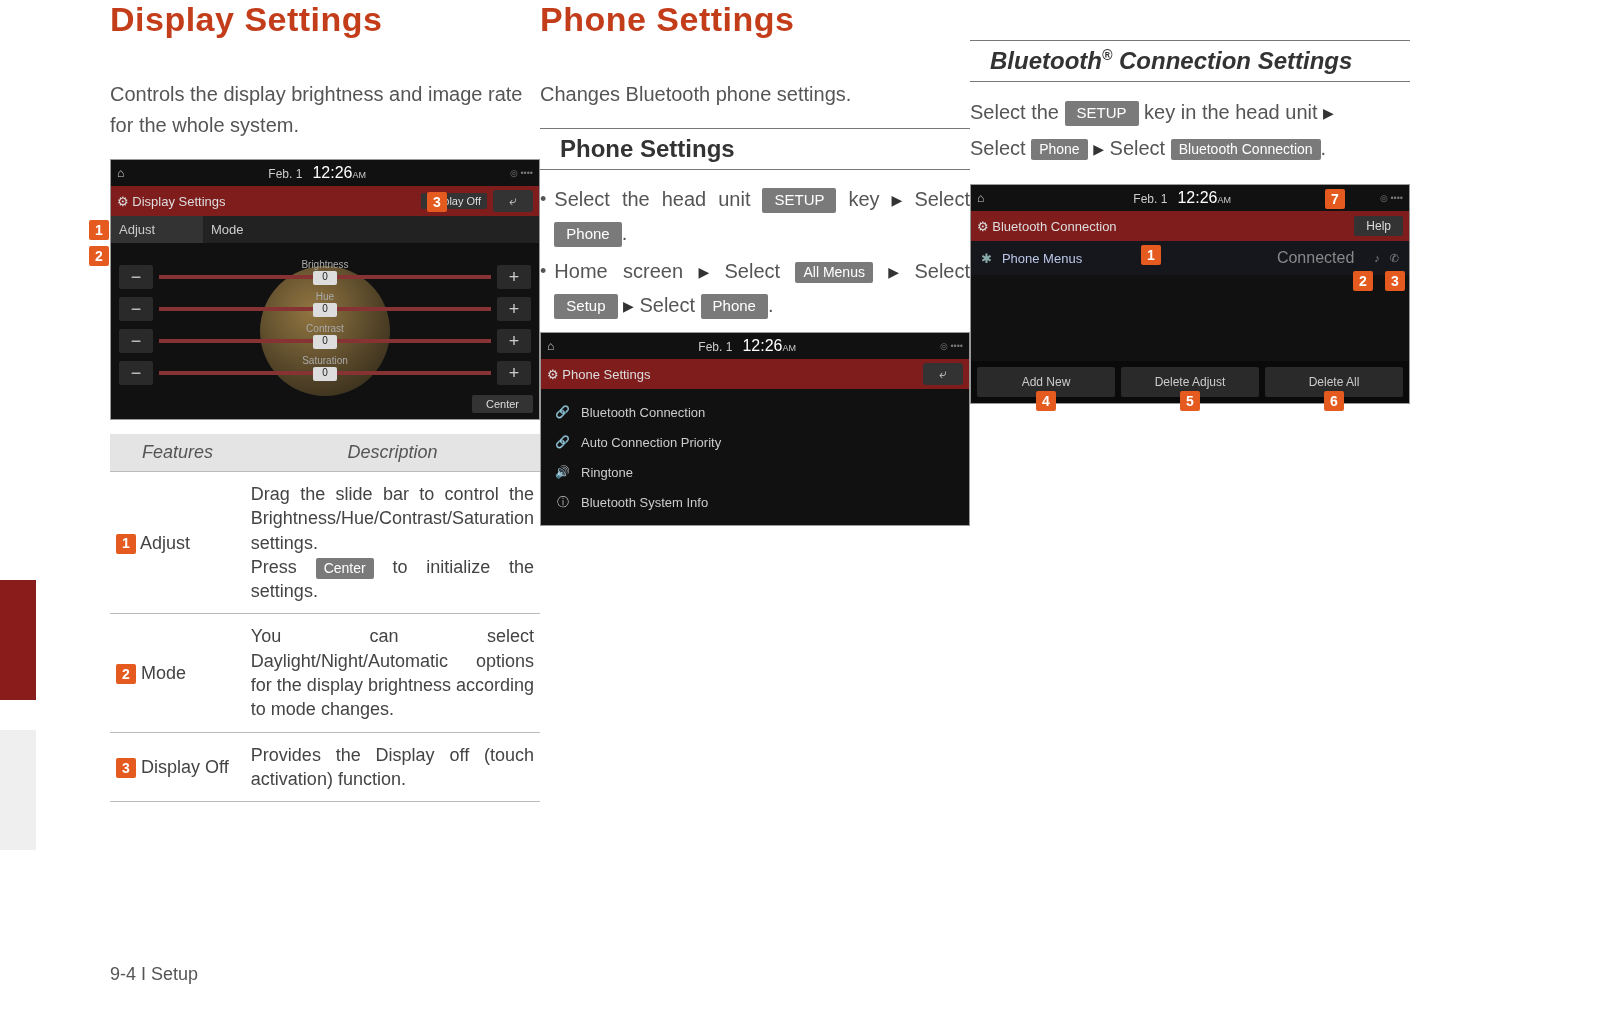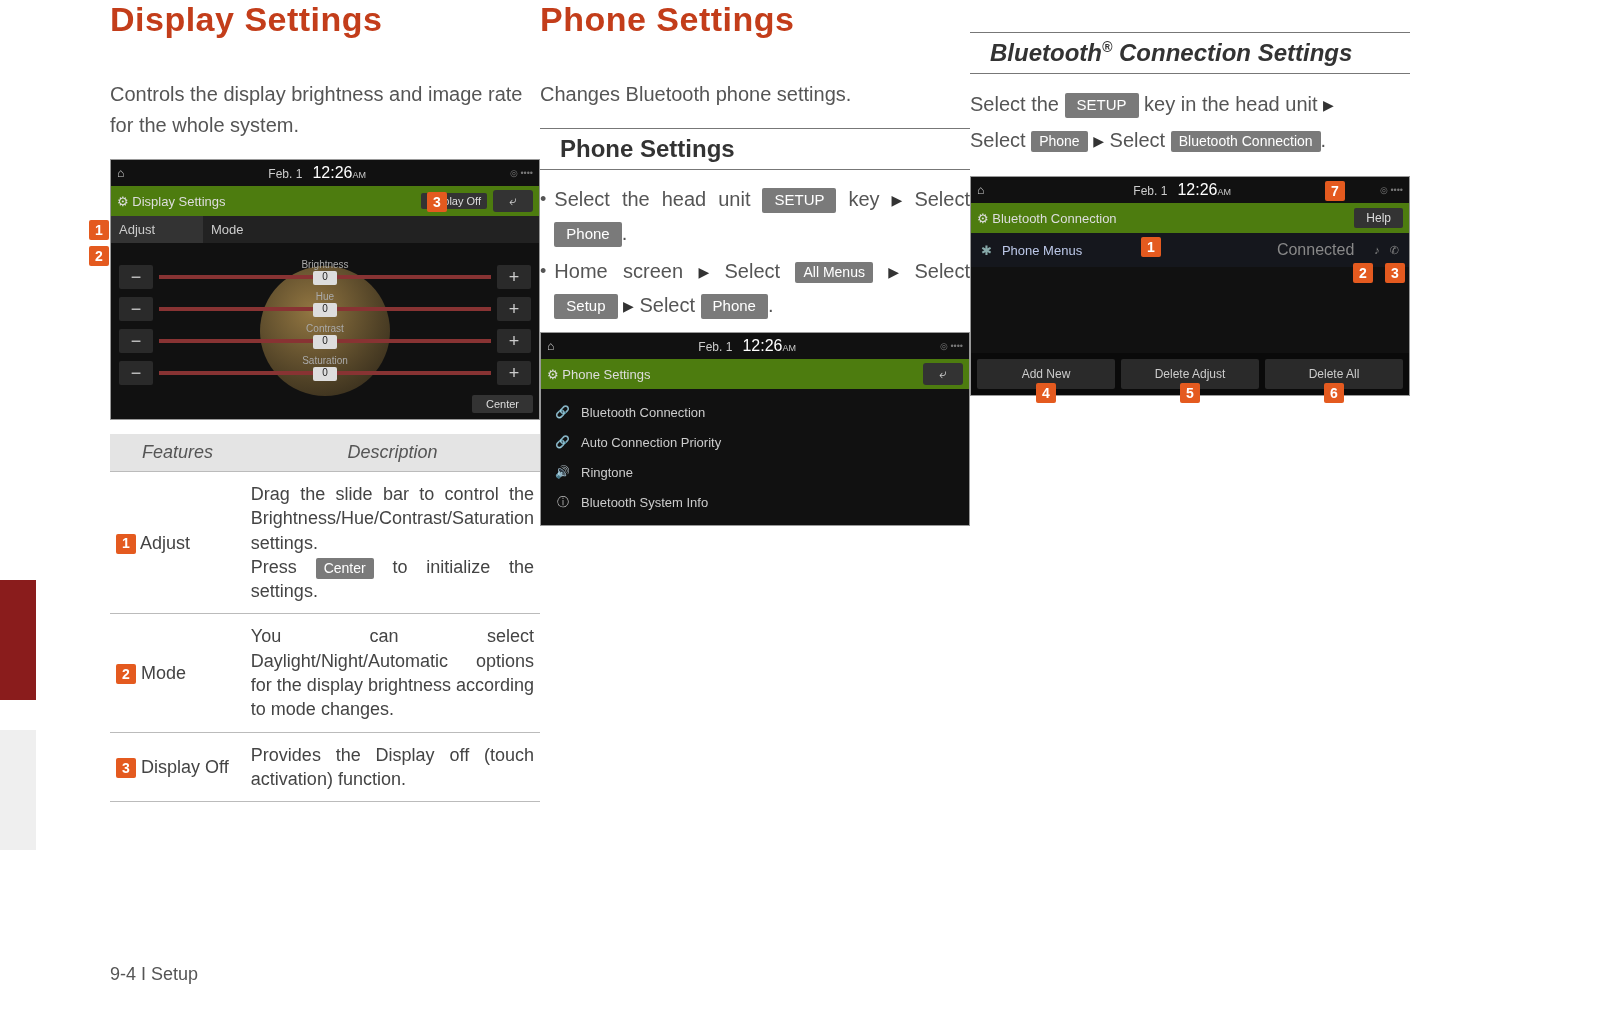--- a/index.html
+++ b/index.html
@@ -5,31 +5,31 @@
   * { box-sizing: border-box; margin: 0; padding: 0; }
   body { font-family: Arial, Helvetica, sans-serif; color: #444; background: #fff; width: 1605px; height: 1025px; position: relative; }
   .page-margin { position: absolute; left: 0; top: 580px; bottom: 0; width: 36px; background: #fff; }
   .page-margin .dark { background: #8a1c1c; height: 120px; width: 100%; }
   .page-margin .light { background: #c9c9c9; height: 120px; width: 100%; margin-top: 30px; opacity: .3; }
   .cols { display: flex; padding: 0 0 0 110px; }
   .col { width: 430px; }
   .col:nth-child(3){ width: 440px; }
   h1 { font-family: "Arial Black", Arial, sans-serif; font-size: 34px; color: #c33d1a; font-weight: 700; margin-bottom: 40px; letter-spacing: .5px; }
   p.intro { font-size: 20px; line-height: 1.55; color: #555; margin-bottom: 18px; }
-  .sub { font-size: 24px; font-weight: 700; color: #333; border-top: 1px solid #777; border-bottom: 1px solid #777; padding: 6px 4px 6px 20px; margin: 2px 0 12px; }
+  .sub { font-size: 24px; font-weight: 700; color: #333; border-top: 1px solid #777; border-bottom: 1px solid #777; padding: 6px 4px 6px 20px; margin: 10px 0 12px; }
   .bullets { list-style: none; font-size: 20px; color: #555; line-height: 1.7; }
   .bullets li { display: flex; gap: 8px; margin-bottom: 4px; text-align: justify; }
   .bullets li::before { content: "•"; font-size: 18px; margin-top: 2px; }
   .bullets li > div { flex: 1; }
   .kbtn { display: inline-block; background: #7a7a7a; color: #fff; font-size: 15px; padding: 2px 12px 3px; border-radius: 2px; font-family: Arial, sans-serif; vertical-align: middle; line-height: 1.3; }
   .kbtn.sm { font-size: 14px; padding: 1px 8px 2px; }
   .tri { display:inline-block; font-size:14px; vertical-align: middle; color:#333; }
   .screenshot { width: 100%; background: #000; color: #bbb; font-size: 13px; border: 1px solid #999; margin-bottom: 14px; }
   .ss-top { display:flex; align-items:center; height:26px; background:#111; font-size:12px; color:#ccc; gap:8px; padding:0 6px; }
-  .ss-titlebar { display:flex; align-items:center; justify-content:space-between; height:30px; background:#4d7c0f; color:#ddd; padding:0 6px; font-size:13px; }
+  .ss-titlebar { display:flex; align-items:center; justify-content:space-between; height:30px; background:#7f1d1d; color:#ddd; padding:0 6px; font-size:13px; }
   .ss-titlebar .back { background:#333; border-radius:3px; width:40px; height:22px; display:flex; align-items:center; justify-content:center; color:#ccc; }
   .ss-tabs { display:flex; background:#222; font-size:13px; }
   .ss-tabs > div { flex:1; padding:6px 8px; color:#ccc; }
   .ss-body { min-height:130px; background:#111; position:relative; }
   .slider-row { display:flex; align-items:center; gap:6px; padding:4px 8px; }
   .slider-row .btn { width:34px; height:24px; background:#2a2a2a; color:#ccc; text-align:center; line-height:24px; font-size:18px; border-radius:2px; }
   .slider-row .track { flex:1; height:4px; background:#833; position:relative; }
   .slider-row .label { position:absolute; right:50%; transform:translateX(50%); top:-16px; font-size:10px; color:#aaa; }
   .slider-row .val { position:absolute; right:50%; transform:translateX(50%); top:-4px; width:24px; height:14px; background:#ddd; color:#222; font-size:10px; text-align:center; border-radius:2px; }
   .center-btn { position:absolute; right:6px; bottom:6px; background:#333; color:#ddd; font-size:11px; padding:3px 14px; border-radius:2px; }

